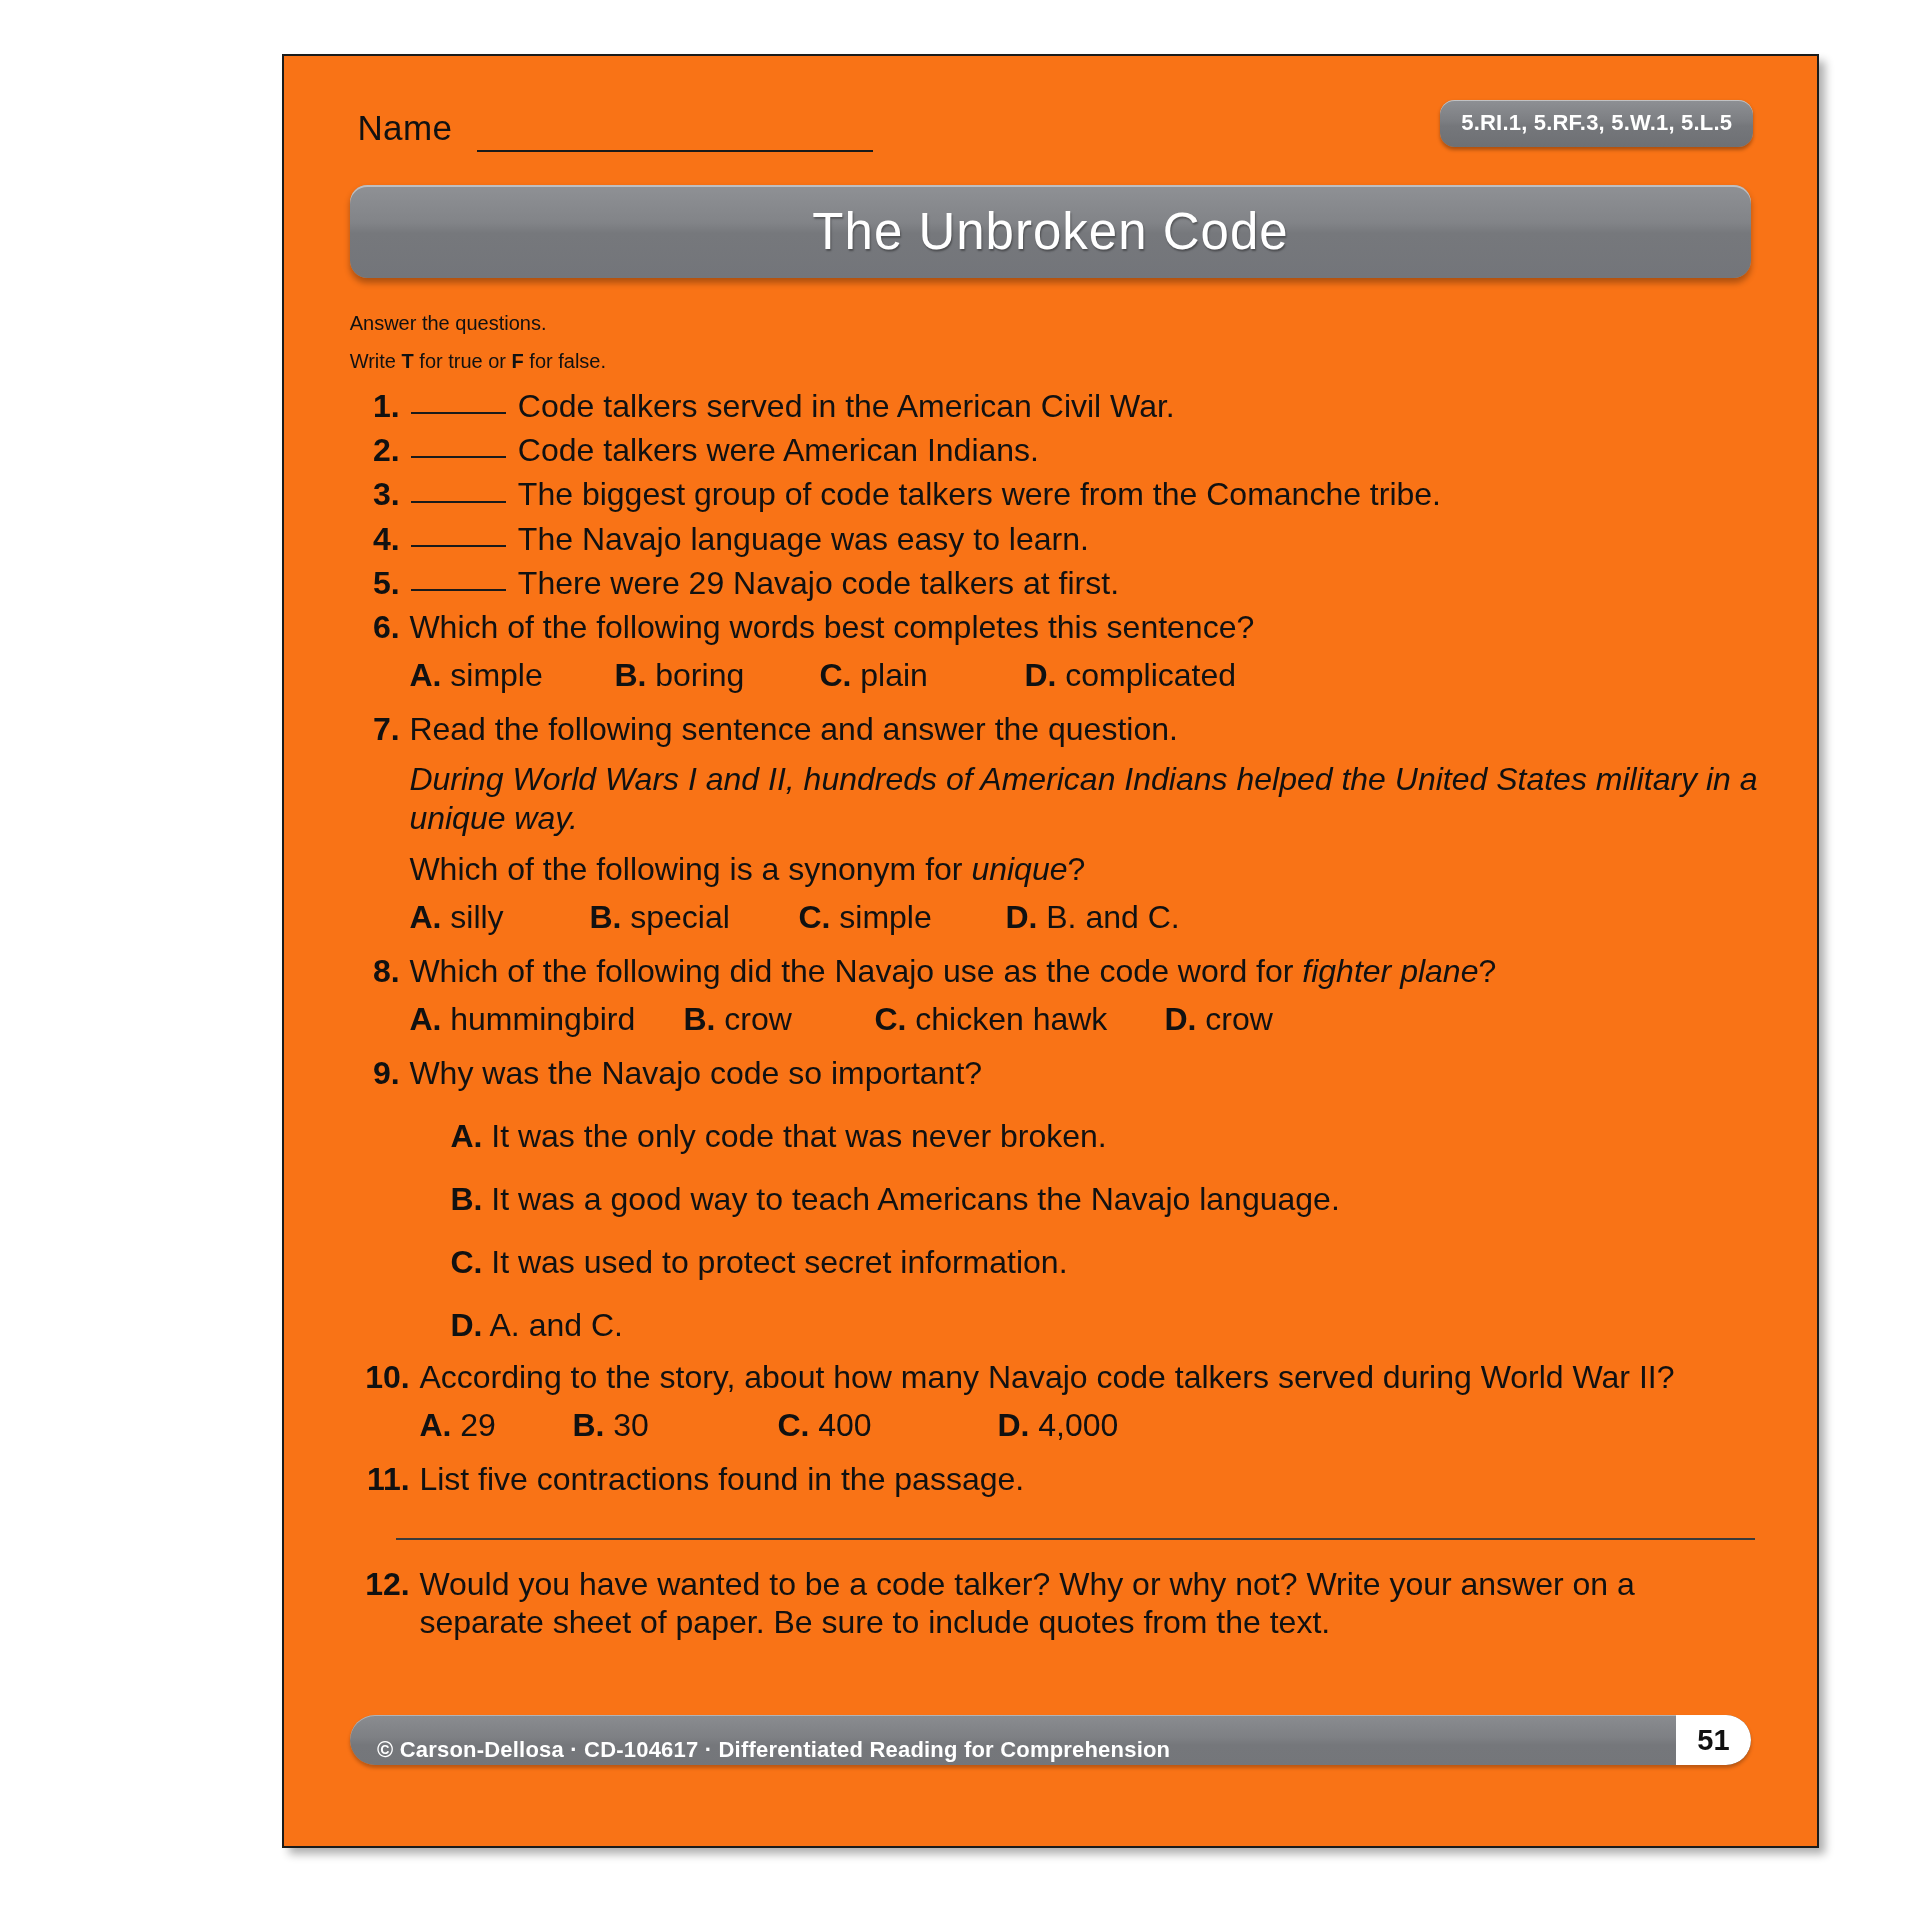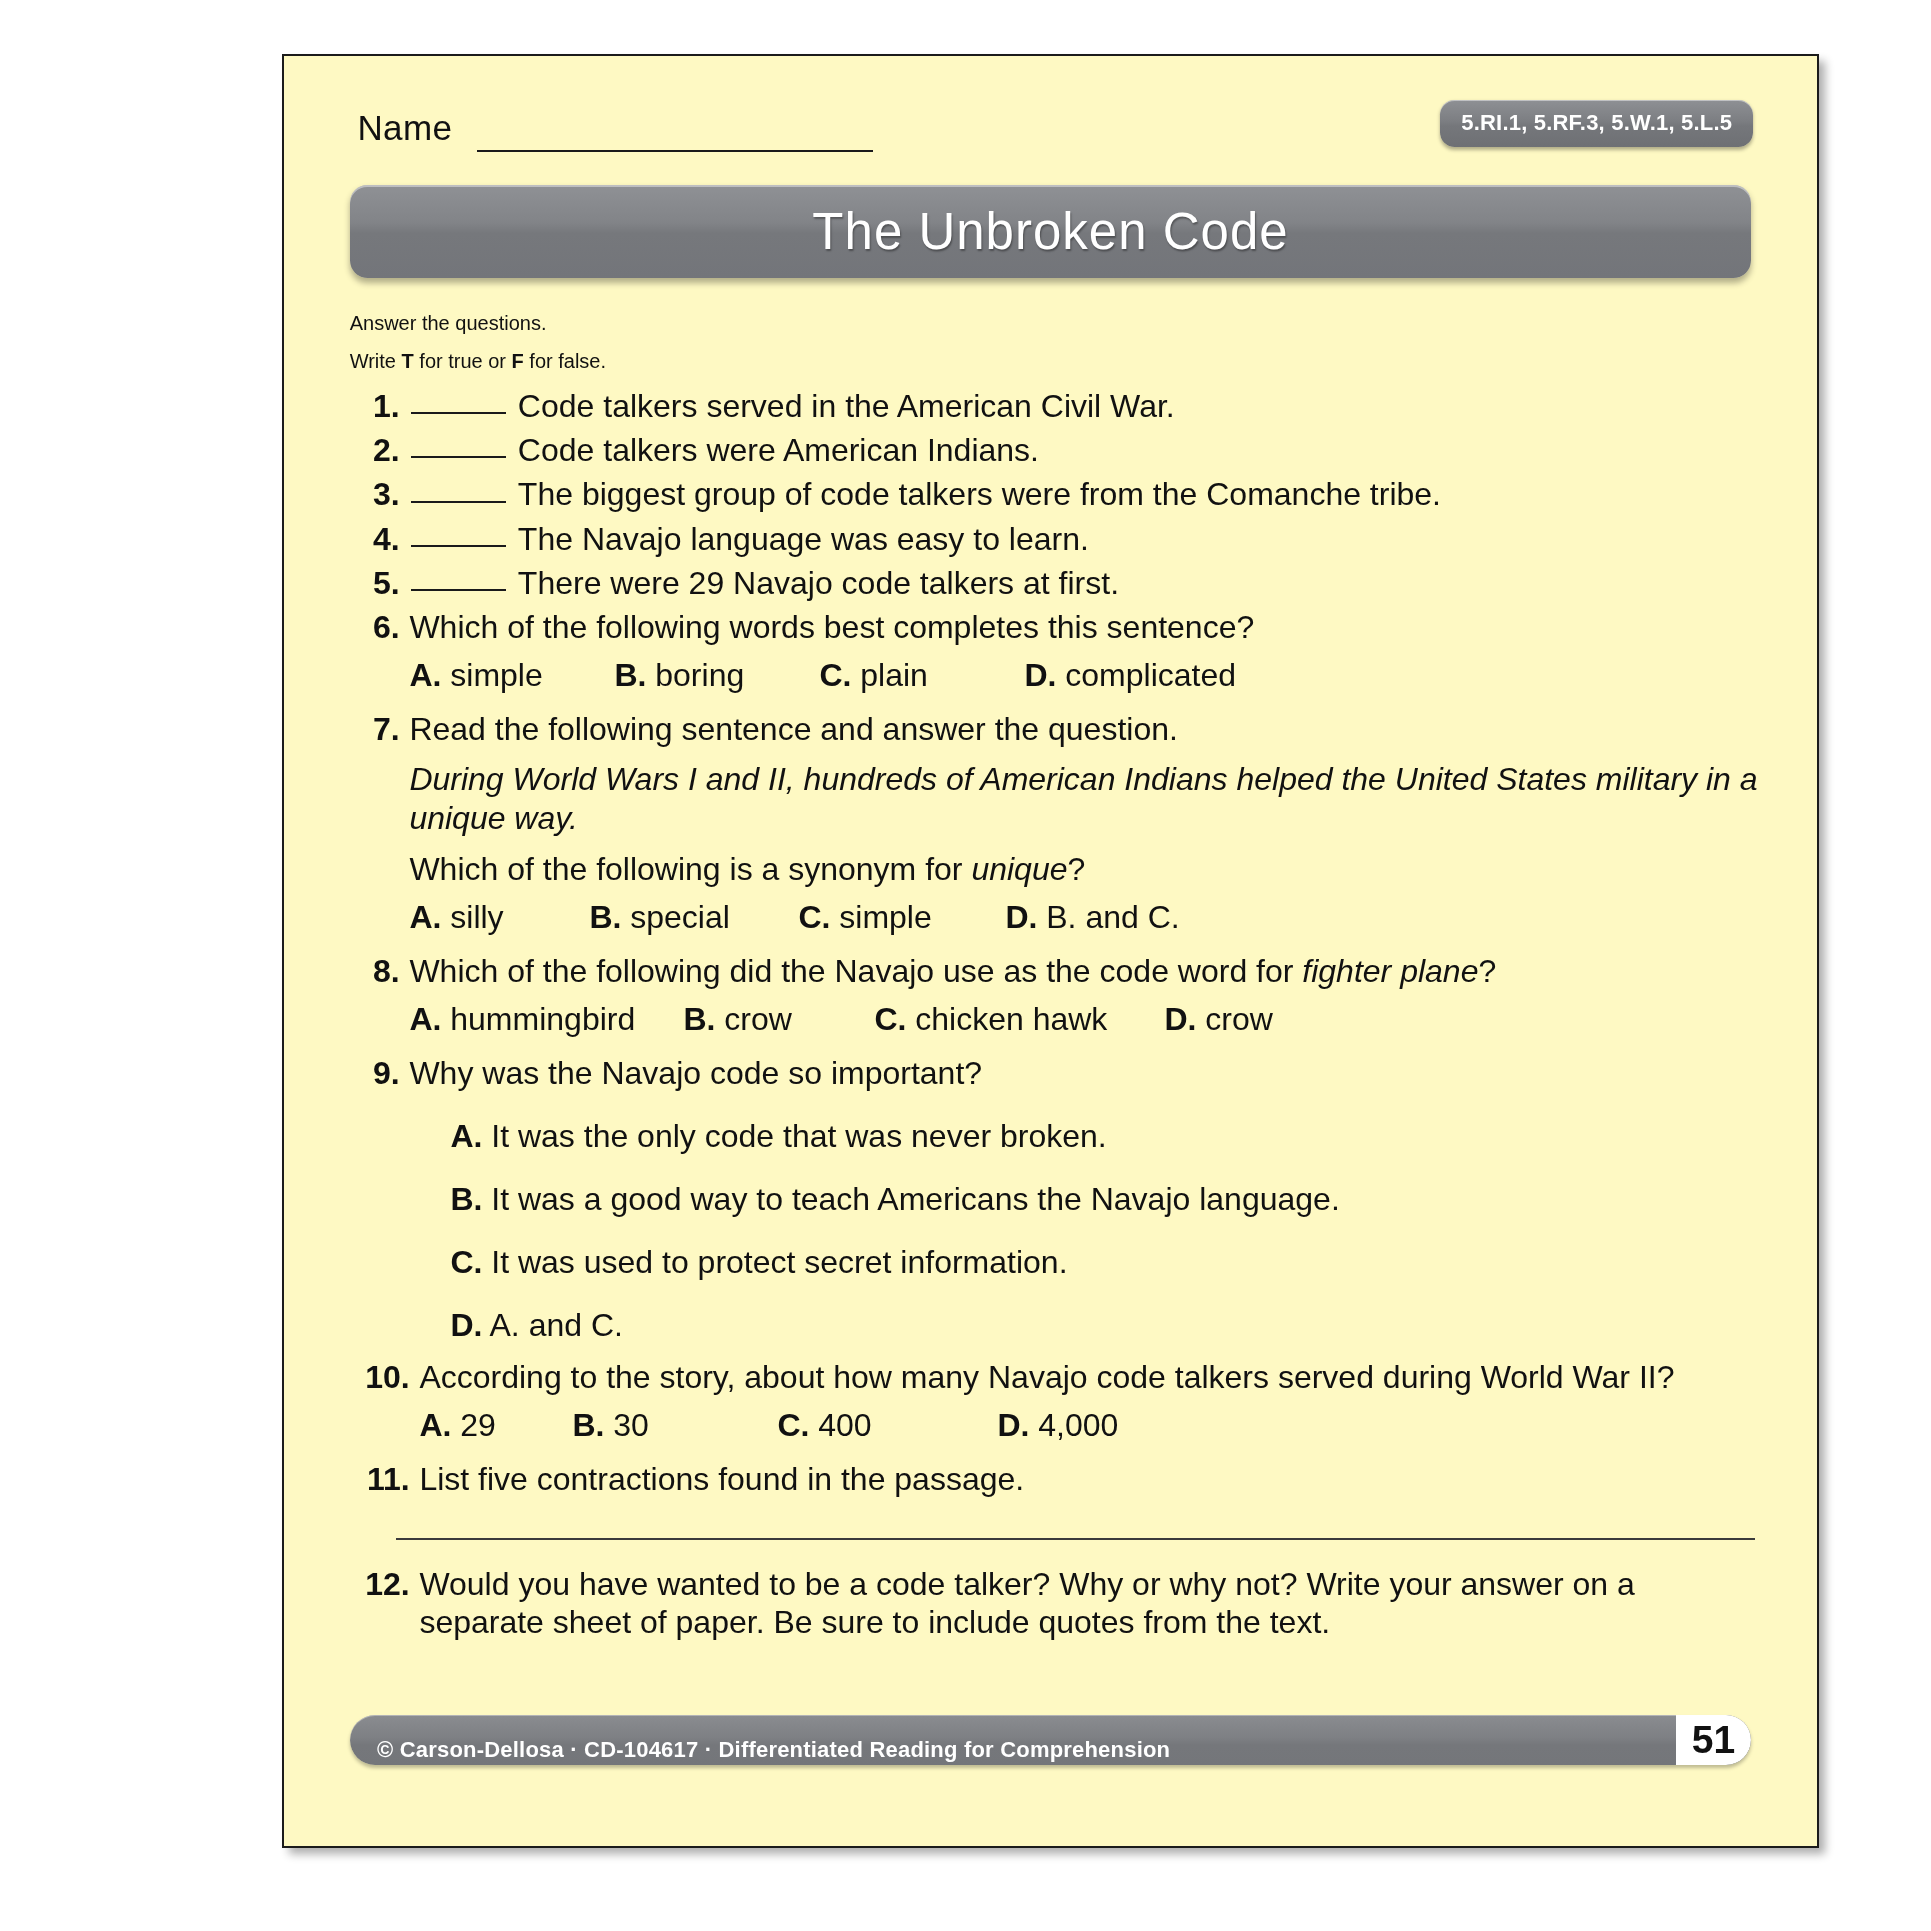--- a/index.html
+++ b/index.html
@@ -15,21 +15,21 @@
     color: #000000;
   }
 
   
   #page-sheet {
     position: absolute;
     left: 282px;
     top: 54px;
     width: 1537px;
     height: 1794px;
-    background: #fef9c3;
+    background: #f97316;
     border: 2.9px solid #1b1b1b;
     box-sizing: border-box;
     box-shadow: 6.8px 6.8px 8.7px rgba(0,0,0,0.32);
   }
   #page-inner {
     position: absolute;
     left: 0; top: 0; right: 0; bottom: 0;
     padding: 44px 58px 19.3px 58px;
     box-sizing: border-box;
   }
@@ -196,21 +196,21 @@
   .page-number {
     flex: 0 0 auto;
     align-self: stretch;
     width: 75px;
     background: #ffffff;
     border-radius: 0 25px 25px 0;
     display: flex;
     align-items: center;
     justify-content: center;
     color: #111111;
-    font-size: 39px;
+    font-size: 29px;
     font-weight: bold;
   }
 </style>
 </head>
 <body>
 
 <div id="page-sheet">
   <div id="page-inner">
 
     <div class="name-row">

